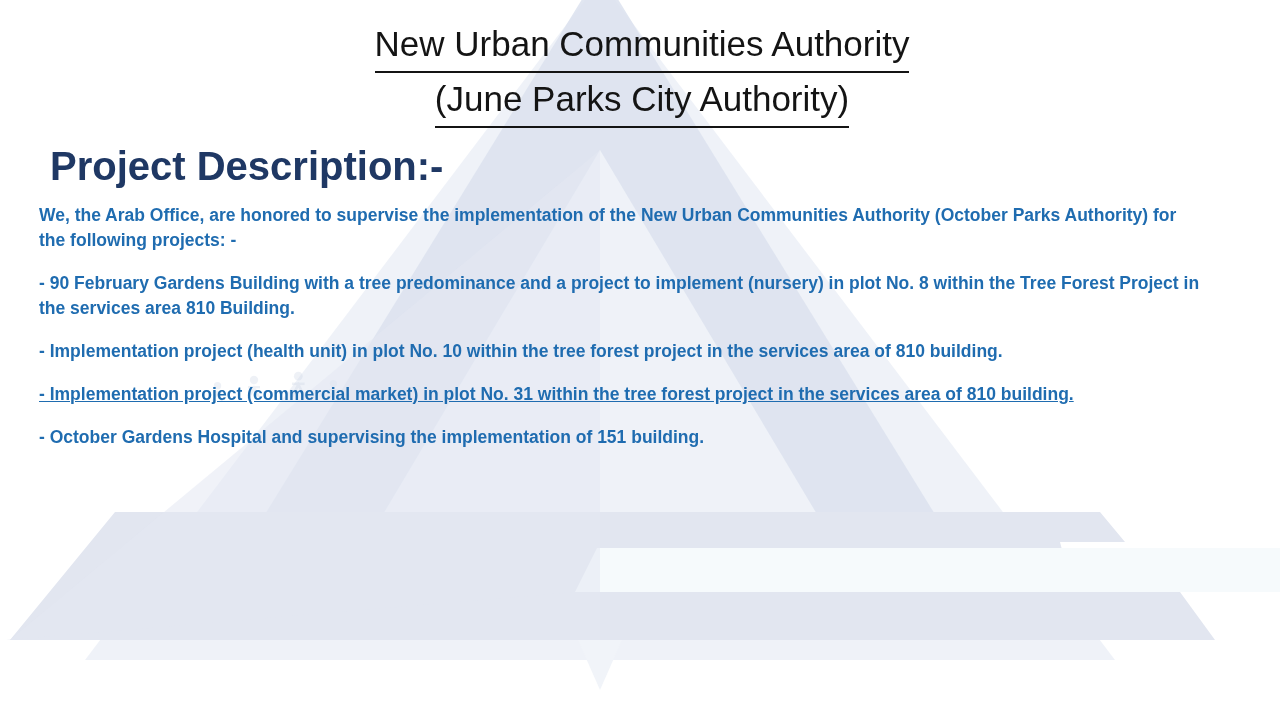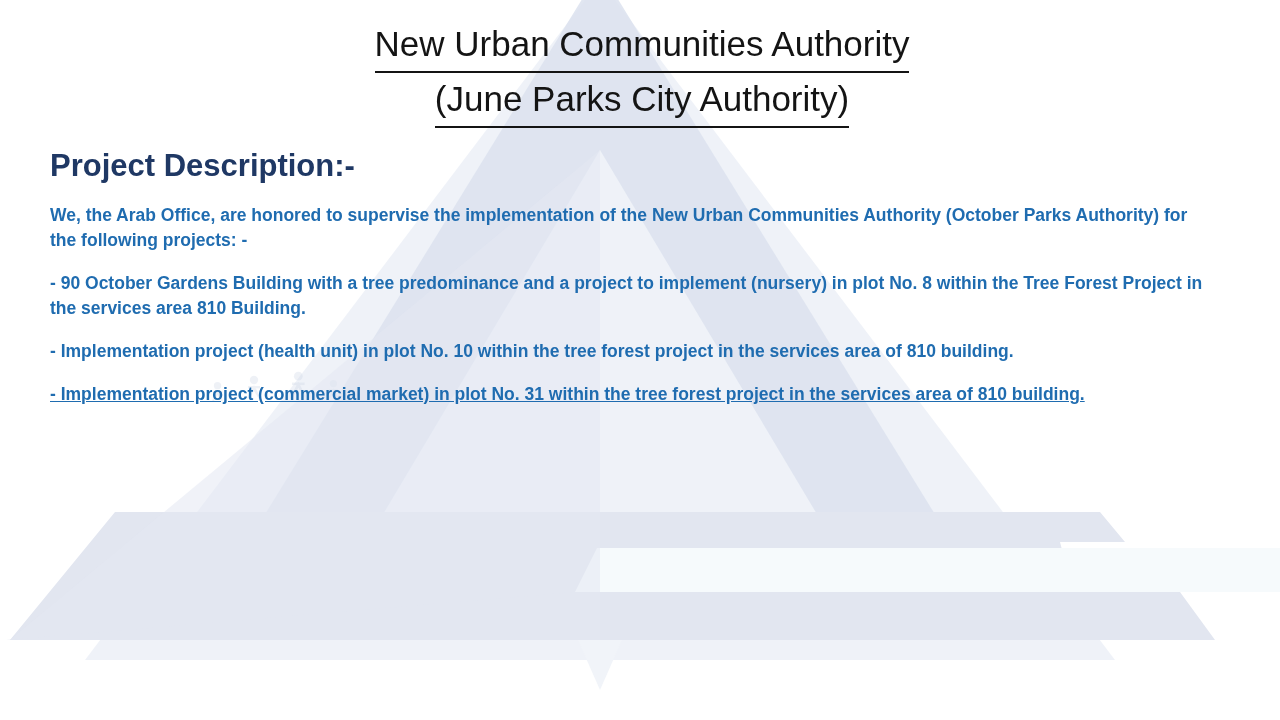--- a/index.html
+++ b/index.html
@@ -43,31 +43,31 @@
     line-height:52px;
     letter-spacing:0px;
     border-bottom:2px solid #141414;
     padding-bottom:1px;
     white-space:nowrap;
   }
 
   .section-heading {
     position:absolute;
     left:50px; top:146px;
-    font-size:31px;
+    font-size:40px;
     font-weight:bold;
     color:#1F3864;
     line-height:40px;
     letter-spacing:0px;
     white-space:nowrap;
   }
 
   .body-wrap {
     position:absolute;
-    left:50px; top:203px;
+    left:39px; top:203px;
     width:1170px;
   }
   .para {
     font-size:17.5px;
     font-weight:bold;
     color:#1F6CB0;
     line-height:25px;
     letter-spacing:0px;
     margin-bottom:18px;
     text-align:left;
@@ -142,19 +142,20 @@
     <div class="title-block">
       <div class="title-line">New Urban Communities Authority</div>
       <br>
       <div class="title-line">(June Parks City Authority)</div>
     </div>
 
     <div class="section-heading">Project Description:-</div>
 
     <div class="body-wrap">
       <p class="para w1">We, the Arab Office, are honored to supervise the implementation of the New Urban Communities Authority (October Parks Authority) for the following projects: -</p>
-      <p class="para w2">- 90 October Gardens Building with a tree predominance and a project to implement (nursery) in plot No. 8 within the Tree Forest Project in the services area 810 Building.</p>
+      <p class="para w2">- 90 February Gardens Building with a tree predominance and a project to implement (nursery) in plot No. 8 within the Tree Forest Project in the services area 810 Building.</p>
       <p class="para w3">- Implementation project (health unit) in plot No. 10 within the tree forest project in the services area of 810 building.</p>
       <p class="para w4">- Implementation project (commercial market) in plot No. 31 within the tree forest project in the services area of 810 building.</p>
+      <p class="para w5">- October Gardens Hospital and supervising the implementation of 151 building.</p>
     </div>
 
   </div>
 </div>
 
 </body></html>

